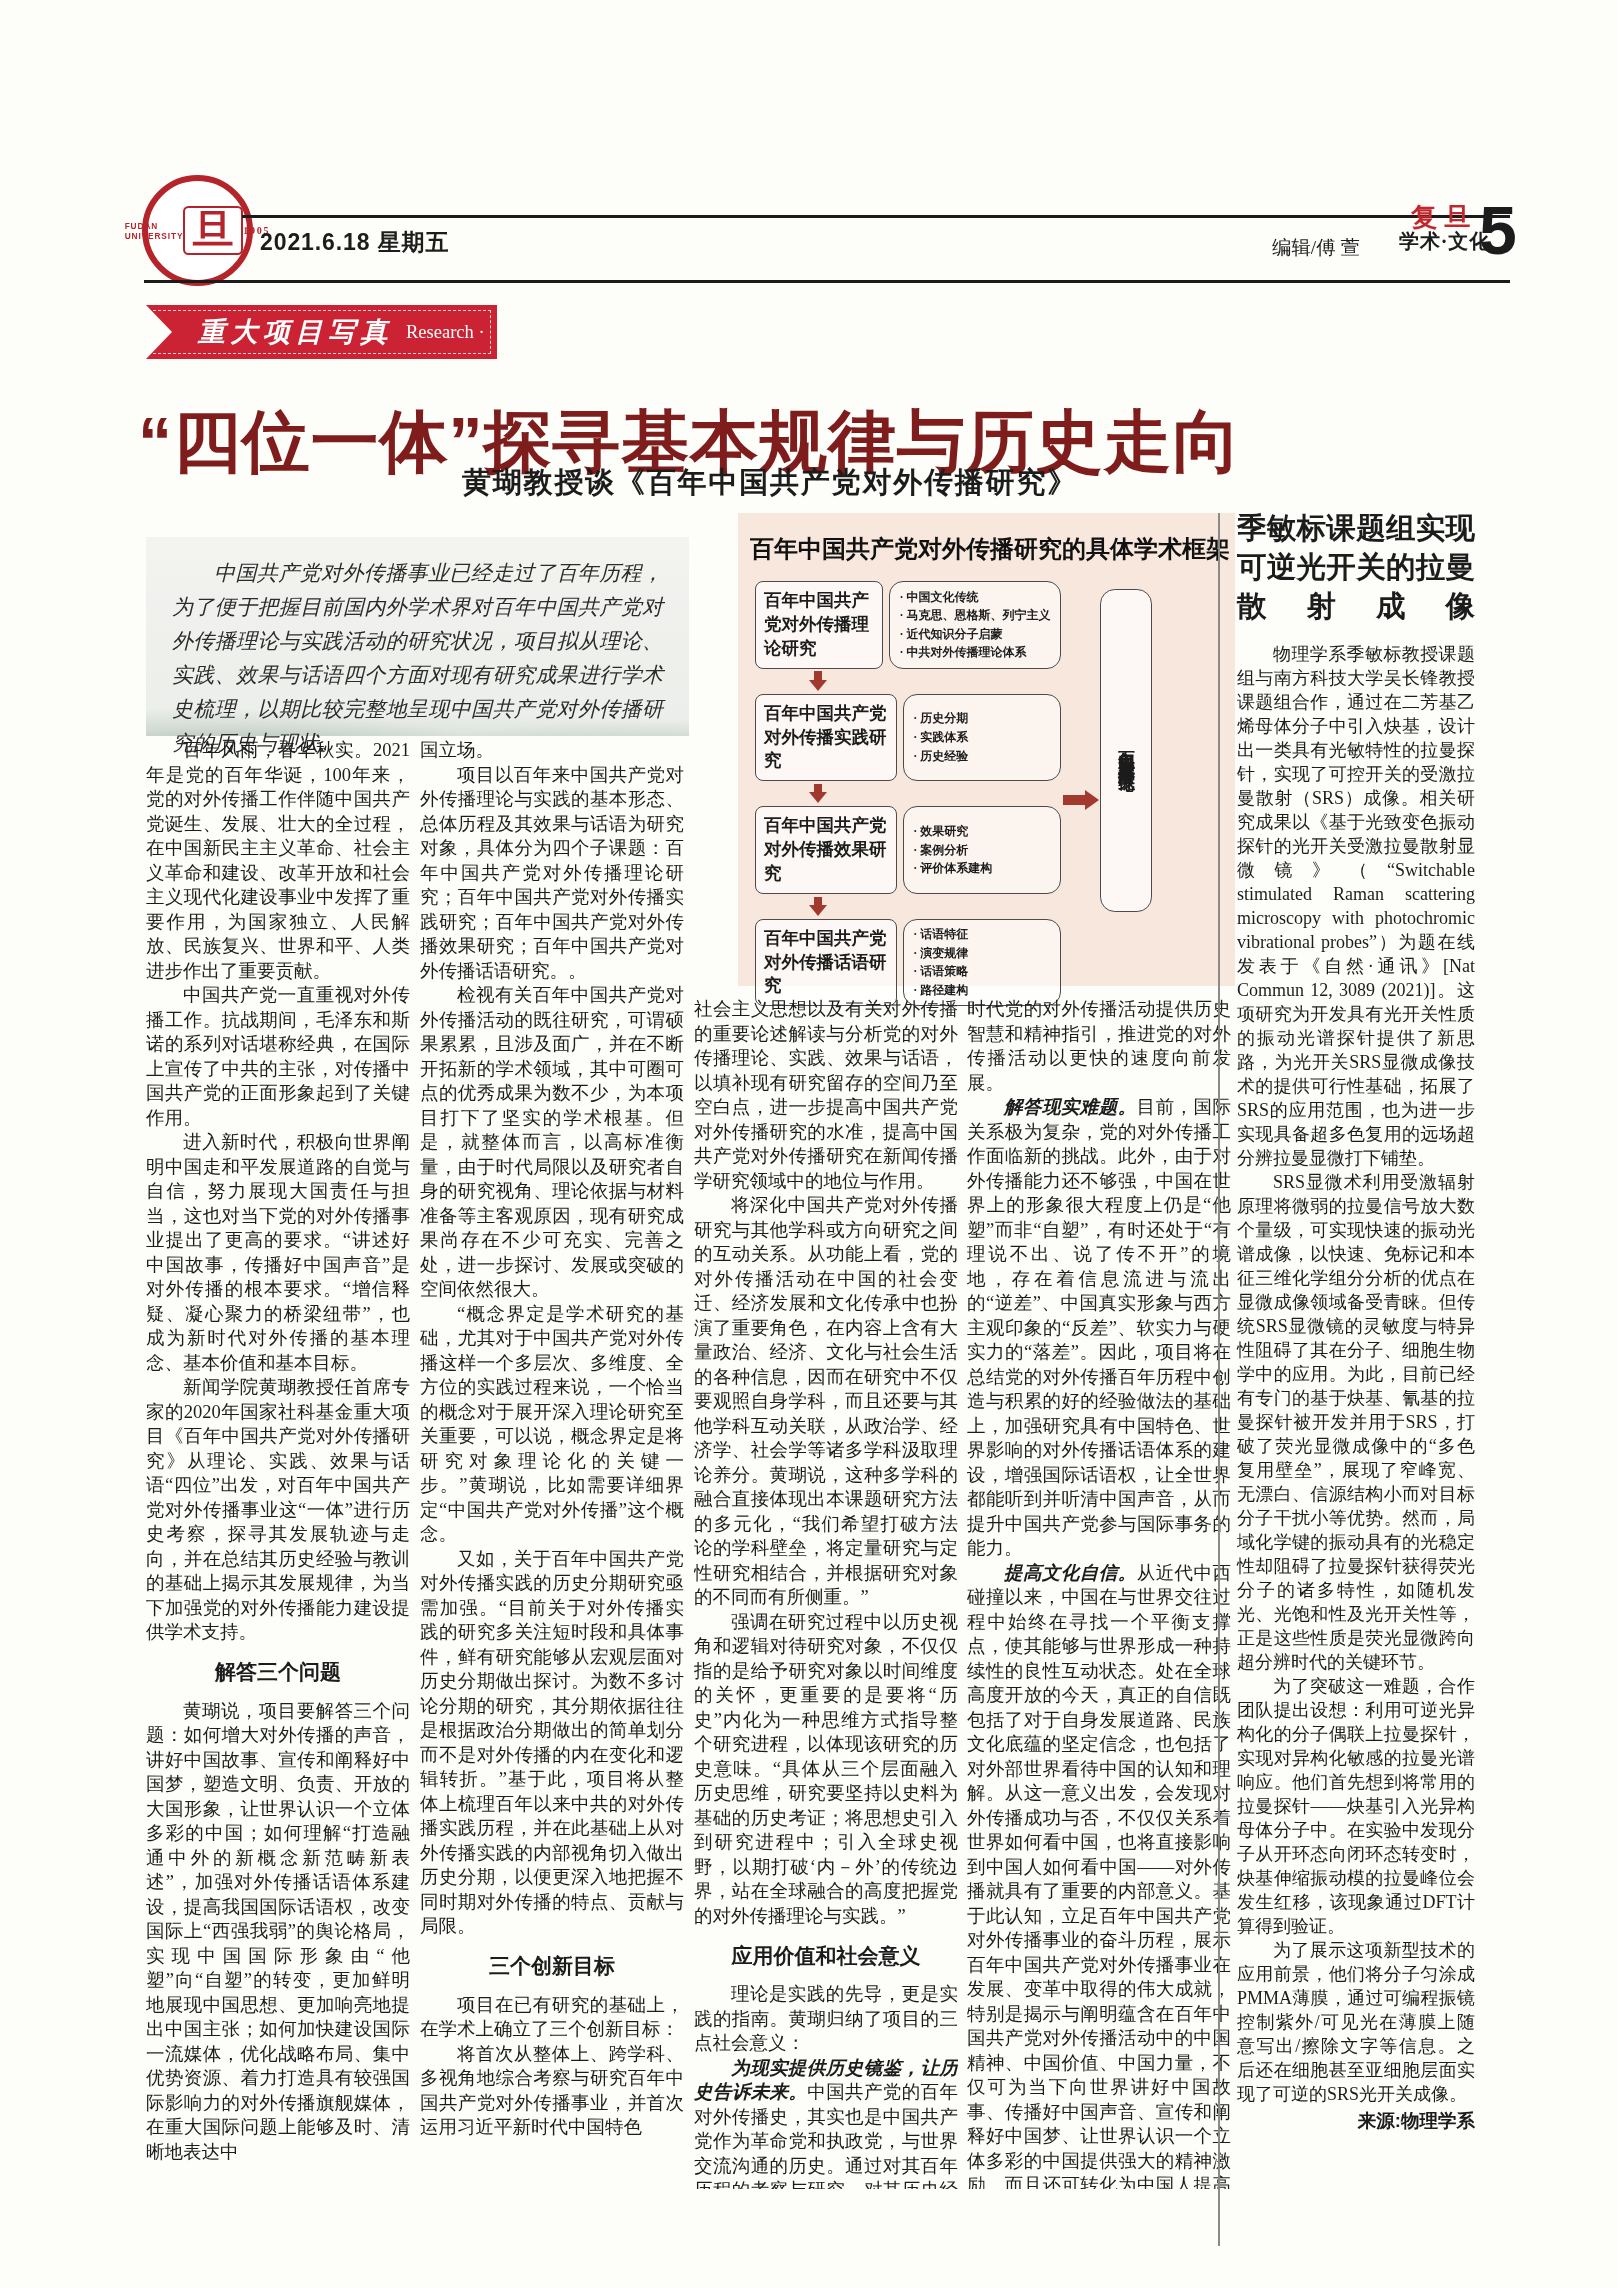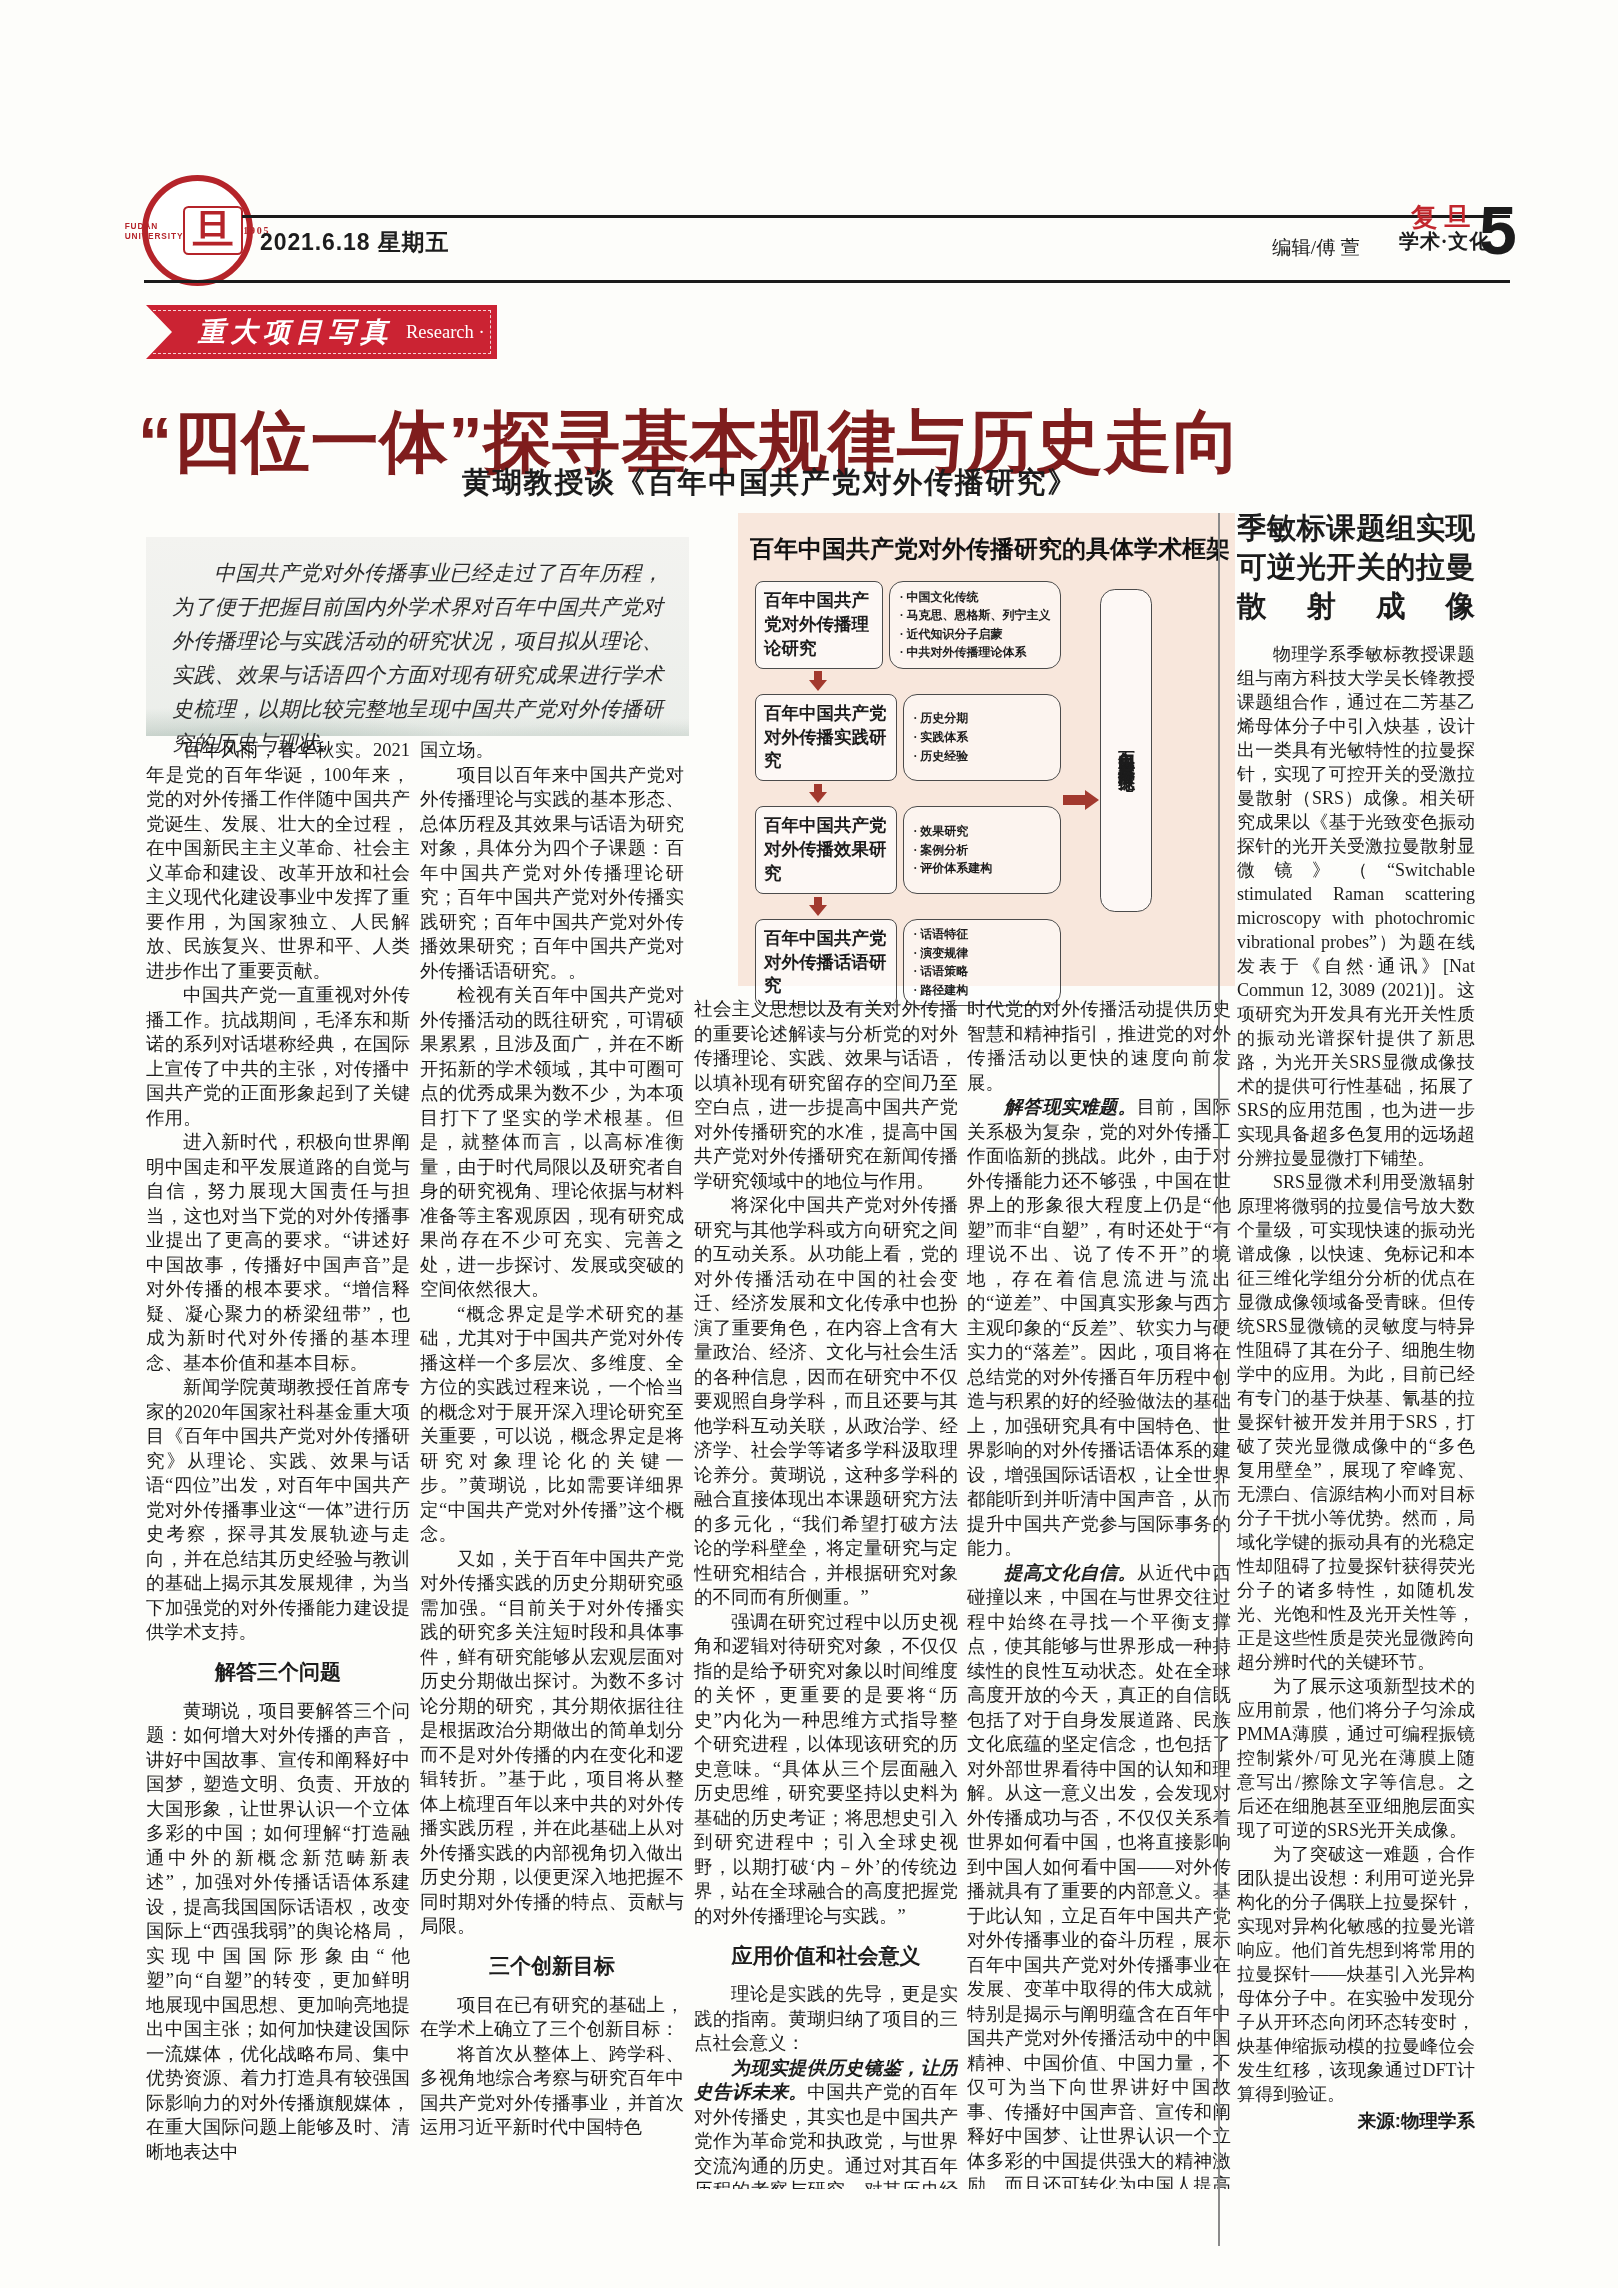--- a/index.html
+++ b/index.html
@@ -222,20 +222,20 @@
 
   <div class="v-divider"></div>
   <aside class="sidebar">
     <h2 class="sb-title">
       <span>季敏标课题组实现</span>
       <span>可逆光开关的拉曼散射成像</span>
     </h2>
     <div id="sidebar-body">
         <p>物理学系季敏标教授课题组与南方科技大学吴长锋教授课题组合作，通过在二芳基乙烯母体分子中引入炔基，设计出一类具有光敏特性的拉曼探针，实现了可控开关的受激拉曼散射（SRS）成像。相关研究成果以《基于光致变色振动探针的光开关受激拉曼散射显微镜》（“Switchable stimulated Raman scattering microscopy with photochromic vibrational probes”）为题在线发表于《自然·通讯》[Nat Commun 12, 3089 (2021)]。这项研究为开发具有光开关性质的振动光谱探针提供了新思路，为光开关SRS显微成像技术的提供可行性基础，拓展了SRS的应用范围，也为进一步实现具备超多色复用的远场超分辨拉曼显微打下铺垫。</p>
         <p>SRS显微术利用受激辐射原理将微弱的拉曼信号放大数个量级，可实现快速的振动光谱成像，以快速、免标记和本征三维化学组分分析的优点在显微成像领域备受青睐。但传统SRS显微镜的灵敏度与特异性阻碍了其在分子、细胞生物学中的应用。为此，目前已经有专门的基于炔基、氰基的拉曼探针被开发并用于SRS，打破了荧光显微成像中的“多色复用壁垒”，展现了窄峰宽、无漂白、信源结构小而对目标分子干扰小等优势。然而，局域化学键的振动具有的光稳定性却阻碍了拉曼探针获得荧光分子的诸多特性，如随机发光、光饱和性及光开关性等，正是这些性质是荧光显微跨向超分辨时代的关键环节。</p>
+        <p>为了突破这一难题，合作团队提出设想：利用可逆光异构化的分子偶联上拉曼探针，实现对异构化敏感的拉曼光谱响应。他们首先想到将常用的拉曼探针——炔基引入光异构母体分子中。在实验中发现分子从开环态向闭环态转变时，炔基伸缩振动模的拉曼峰位会发生红移，该现象通过DFT计算得到验证。</p>
         <p>为了展示这项新型技术的应用前景，他们将分子匀涂成PMMA薄膜，通过可编程振镜控制紫外/可见光在薄膜上随意写出/擦除文字等信息。之后还在细胞甚至亚细胞层面实现了可逆的SRS光开关成像。</p>
-        <p>为了突破这一难题，合作团队提出设想：利用可逆光异构化的分子偶联上拉曼探针，实现对异构化敏感的拉曼光谱响应。他们首先想到将常用的拉曼探针——炔基引入光异构母体分子中。在实验中发现分子从开环态向闭环态转变时，炔基伸缩振动模的拉曼峰位会发生红移，该现象通过DFT计算得到验证。</p>
       </div>
     <span class="sb-source">来源:物理学系</span>
   </aside>
 
 </div>
 
 
 </body></html>

